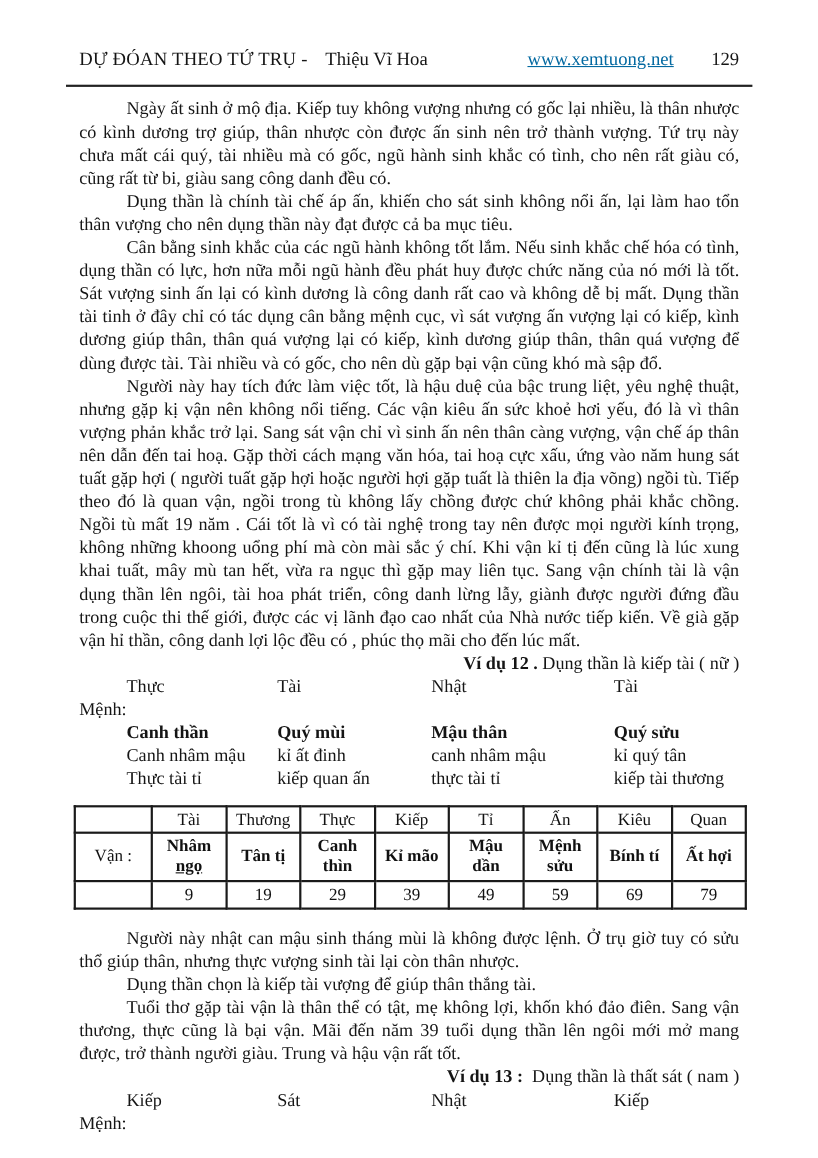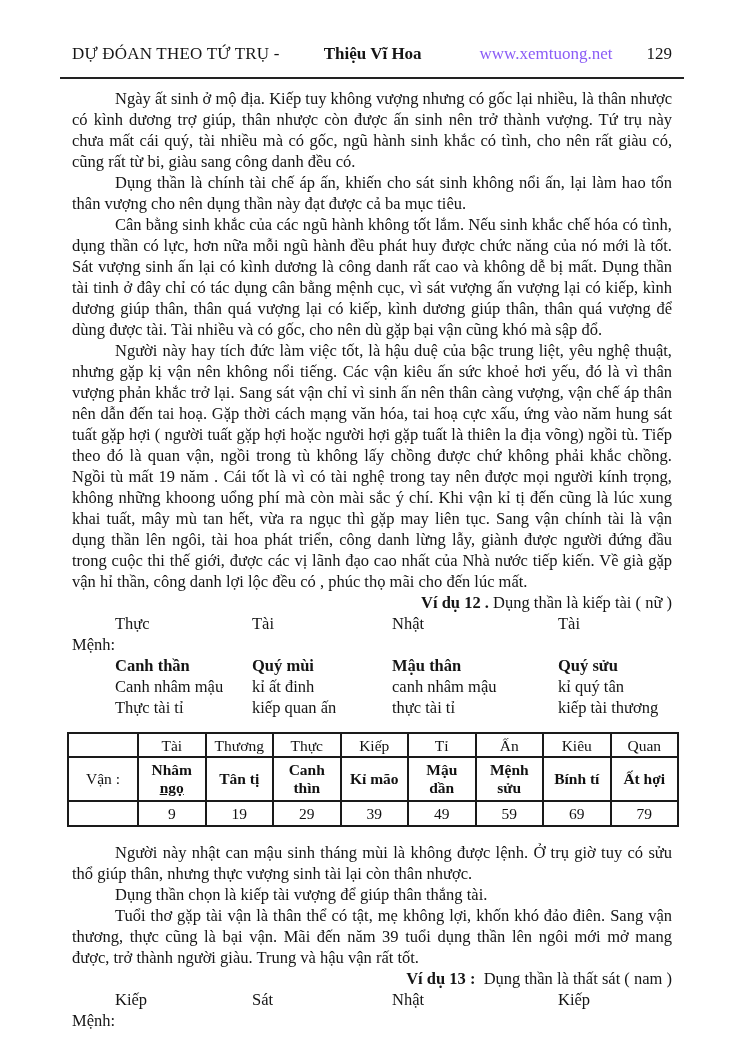--- a/index.html
+++ b/index.html
@@ -10,22 +10,22 @@
   }
   .page{box-sizing:border-box;width:744px;height:1053px;padding:44px 72px 0 72px;}
   
   .header{
     display:flex;align-items:baseline;
     margin:0 -12px;padding:0 12px 13px 12px;
     border-bottom:2px solid #222;
     font-size:17px;white-space:nowrap;
   }
   .header .title{letter-spacing:.2px;}
-  .header .author{margin-left:44px;font-weight:bold;}
-  .header .site{margin-left:auto;color:#8b5cf6;cursor:pointer;}
+  .header .author{margin-left:16px;}
+  .header .site{margin-left:auto;text-decoration:underline;color:#0369a1;cursor:pointer;}
   .header .pagenum{margin-left:34px;}
   
   .content{margin-top:9px;font-size:16.5px;line-height:21px;}
   p.para{margin:0;text-align:justify;text-indent:43px;}
   .example-line{margin:0;text-indent:43px;text-align:right;}
   .example-line b{font-weight:bold;}
   .four-col{
     display:grid;grid-template-columns:137px 140px 166px 1fr;
     margin-left:43px;line-height:21px;
   }

